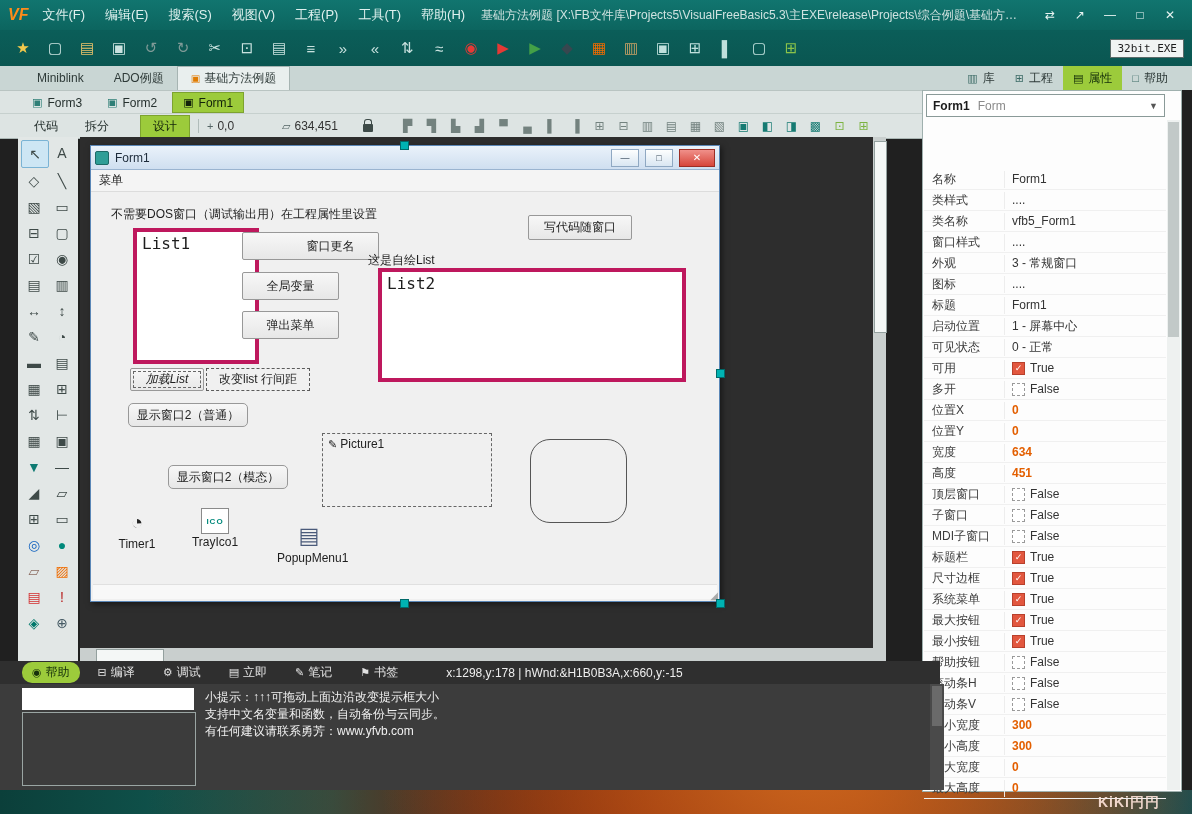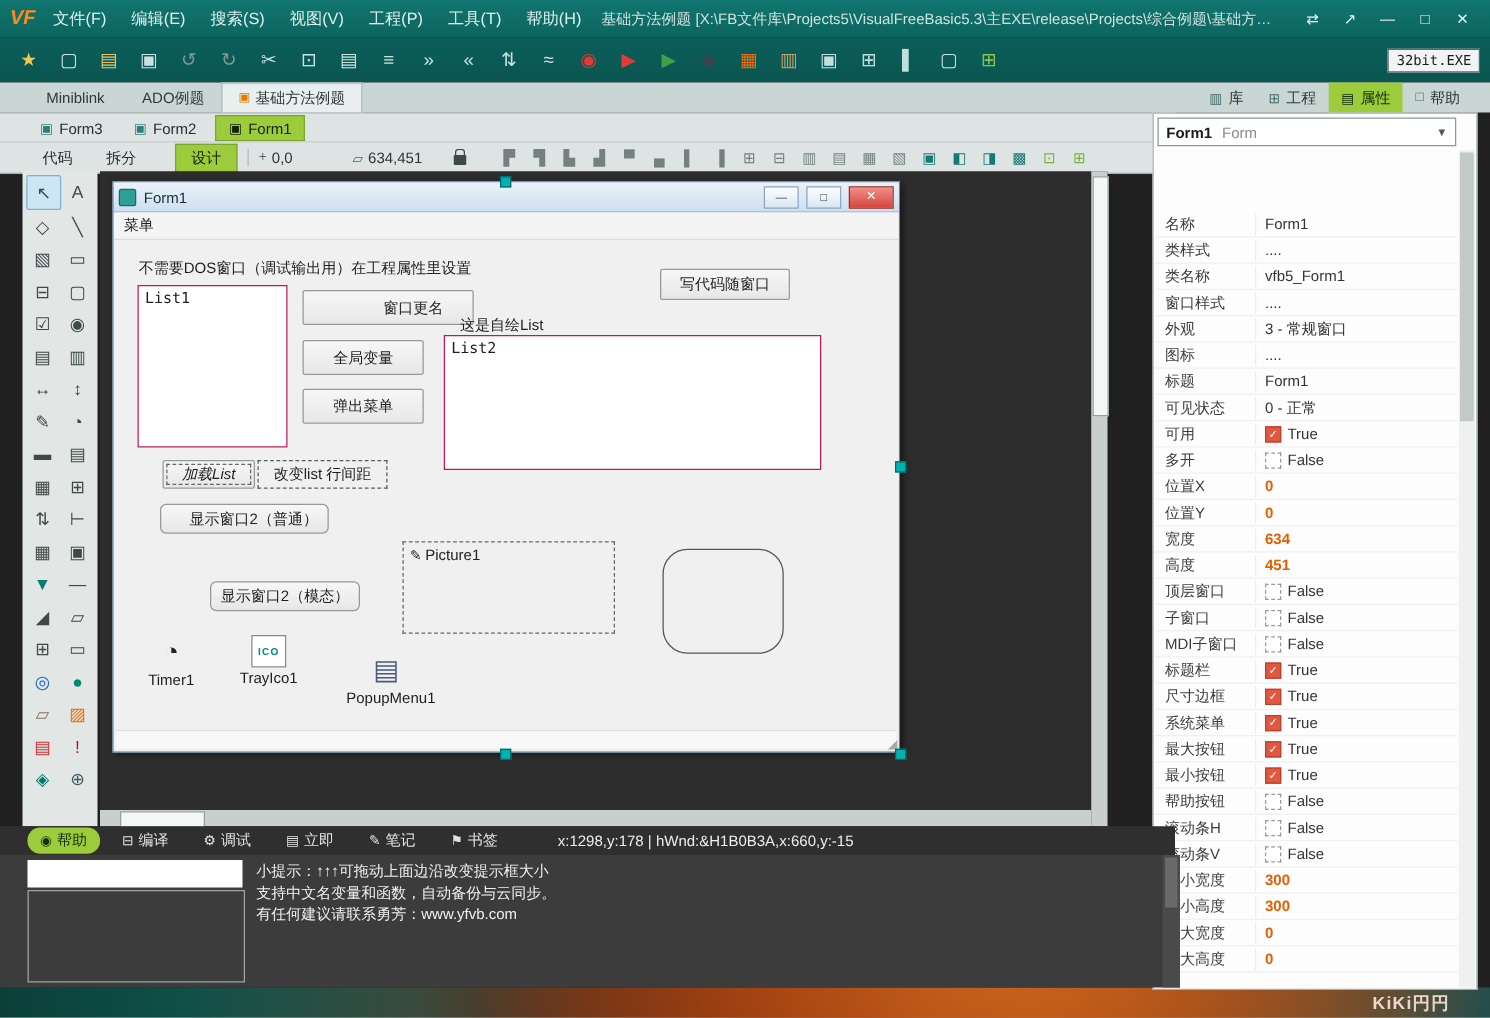--- a/index.html
+++ b/index.html
@@ -85,21 +85,21 @@
   .dform-title{height:23px;background:linear-gradient(#eaf2fa,#cfdff0);border-bottom:1px solid #9ab4d0;
     display:flex;align-items:center;gap:6px;padding:0 4px;font-size:12px;color:#1d2b3a;}
   .dform-icon{width:12px;height:12px;background:#2f9e97;border:1px solid #1d6a66;border-radius:2px;}
   .dform-title .t{flex:1;}
   .cap-btn{width:26px;height:16px;display:flex;align-items:center;justify-content:center;font-size:9px;
     background:linear-gradient(#fdfefe,#d9e6f2);border:1px solid #8fa8c2;color:#345;}
   .cap-btn.close{width:34px;background:linear-gradient(#f0908a,#d6453a);border-color:#9b2d24;color:#fff;font-size:10px;}
   .dform-menu{height:21px;background:#f4f4f4;border-bottom:1px solid #dcdcdc;display:flex;align-items:center;padding-left:8px;color:#222;}
   .dform-body{position:relative;height:409px;background:#f0f0f0;color:#1e1e1e;}
   .fctl{position:absolute;}
-  .flist{background:#fff;border:1px solid #be185d;font-family:"DejaVu Sans Mono",monospace;font-size:12px;padding:2px 5px;}
+  .flist{background:#fff;border:4px solid #be185d;font-family:"DejaVu Sans Mono",monospace;font-size:16px;padding:2px 5px;margin-left:23px;}
   .fbtn{background:linear-gradient(#f7f7f7,#e7e7e7);border:1px solid #989898;display:flex;align-items:center;
     justify-content:center;font-size:12px;color:#1e1e1e;border-radius:2px;}
   .fbtn.dashed{background:transparent;border:1px dashed #5a5a5a;border-radius:0;}
   .fbtn.focus{outline:1px dashed #666;outline-offset:-4px;font-style:italic;}
   .fbtn.round{border-radius:5px;}
   .fpic{border:1px dashed #666;padding:3px 5px;font-size:12px;color:#222;}
   .fpic .pen{font-size:11px;margin-right:3px;}
   .fround{border:1px solid #555;border-radius:20px;}
   .cmp{width:64px;text-align:center;}
   .cmp .cico{width:28px;height:28px;margin:0 auto;display:flex;align-items:center;justify-content:center;font-size:20px;color:#222;}
@@ -468,21 +468,21 @@
           <div class="fctl fbtn" style="left:151px;top:119px;width:95px;height:26px;">弹出菜单</div>
 
           <div class="fctl fbtn" style="left:437px;top:23px;width:102px;height:23px;">写代码随窗口</div>
 
           <div class="fctl" style="left:277px;top:60px;">这是自绘List</div>
           <div class="fctl flist" style="left:264px;top:76px;width:290px;height:102px;">List2</div>
 
           <div class="fctl fbtn focus" style="left:39px;top:176px;width:72px;height:21px;">加载List</div>
           <div class="fctl fbtn dashed" style="left:115px;top:176px;width:102px;height:21px;">改变list 行间距</div>
 
-          <div class="fctl fbtn round" style="left:37px;top:211px;width:118px;height:22px;padding-left:15px;">显示窗口2（普通）</div>
+          <div class="fctl fbtn round" style="left:37px;top:211px;width:118px;height:22px;">显示窗口2（普通）</div>
           <div class="fctl fbtn round" style="left:77px;top:273px;width:118px;height:22px;">显示窗口2（模态）</div>
 
           <div class="fctl fpic" style="left:231px;top:241px;width:158px;height:66px;">
             <span class="pen">✎</span><span>Picture1</span>
           </div>
 
           <div class="fctl fround" style="left:439px;top:247px;width:95px;height:82px;"></div>
 
           <div class="fctl cmp" style="left:14px;top:316px;">
             <div class="cico">◔</div>
@@ -559,20 +559,25 @@
 
             <span class="prop-value">....</span>
           </div>
 
           <div class="prop-row text">
             <span class="prop-label">标题</span>
 
             <span class="prop-value">Form1</span>
           </div>
 
+          <div class="prop-row text">
+            <span class="prop-label">启动位置</span>
+
+            <span class="prop-value">1 - 屏幕中心</span>
+          </div>
 
           <div class="prop-row text">
             <span class="prop-label">可见状态</span>
 
             <span class="prop-value">0 - 正常</span>
           </div>
 
           <div class="prop-row check-true">
             <span class="prop-label">可用</span>
             <span class="prop-check"></span>

